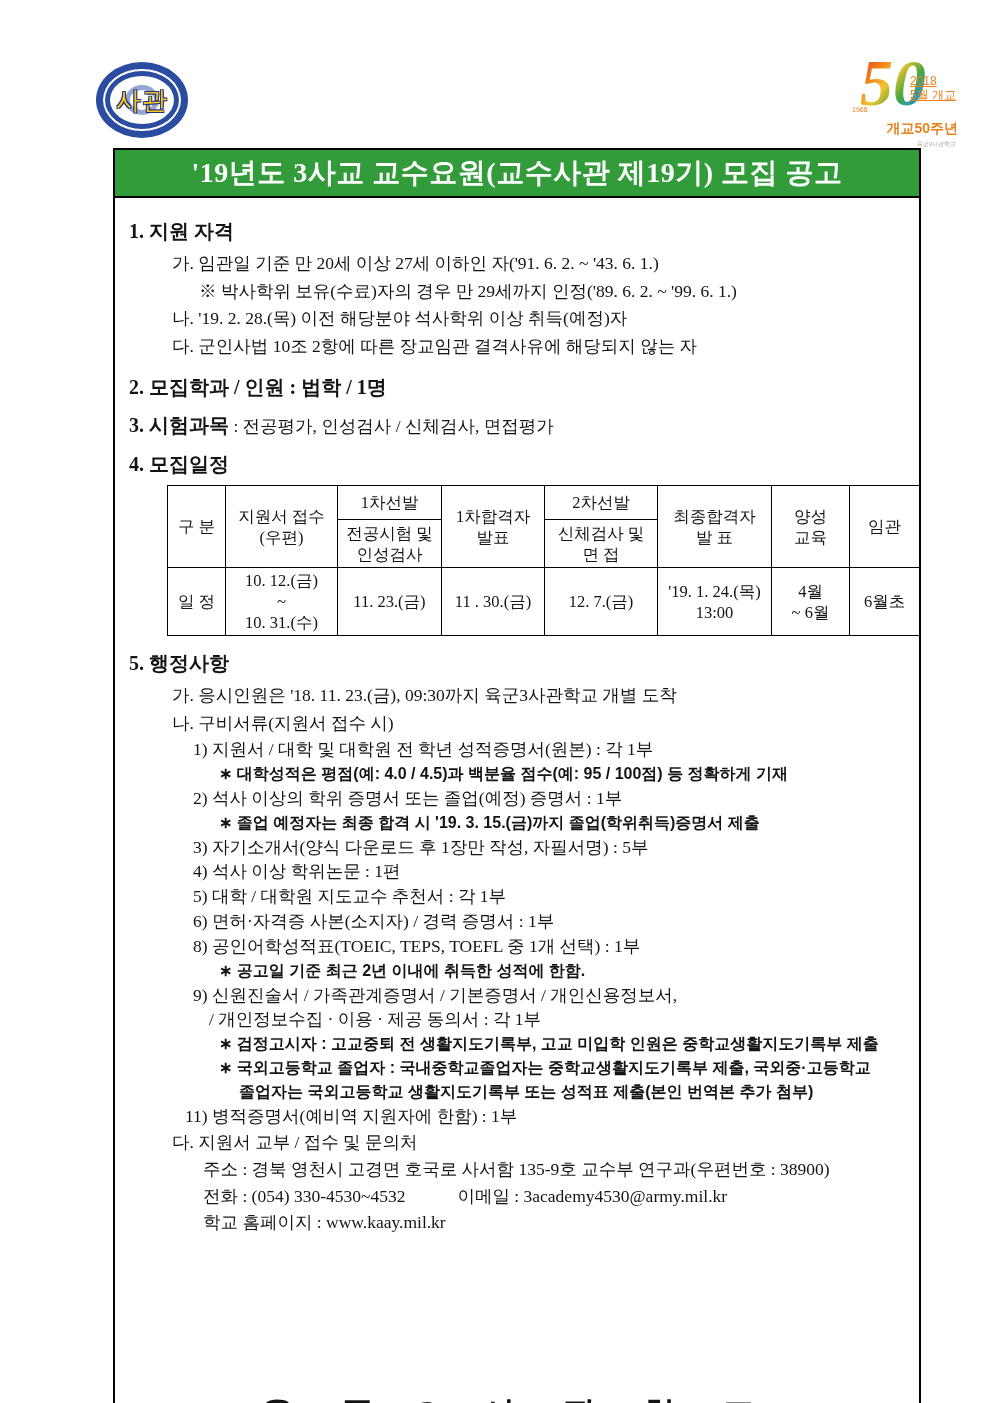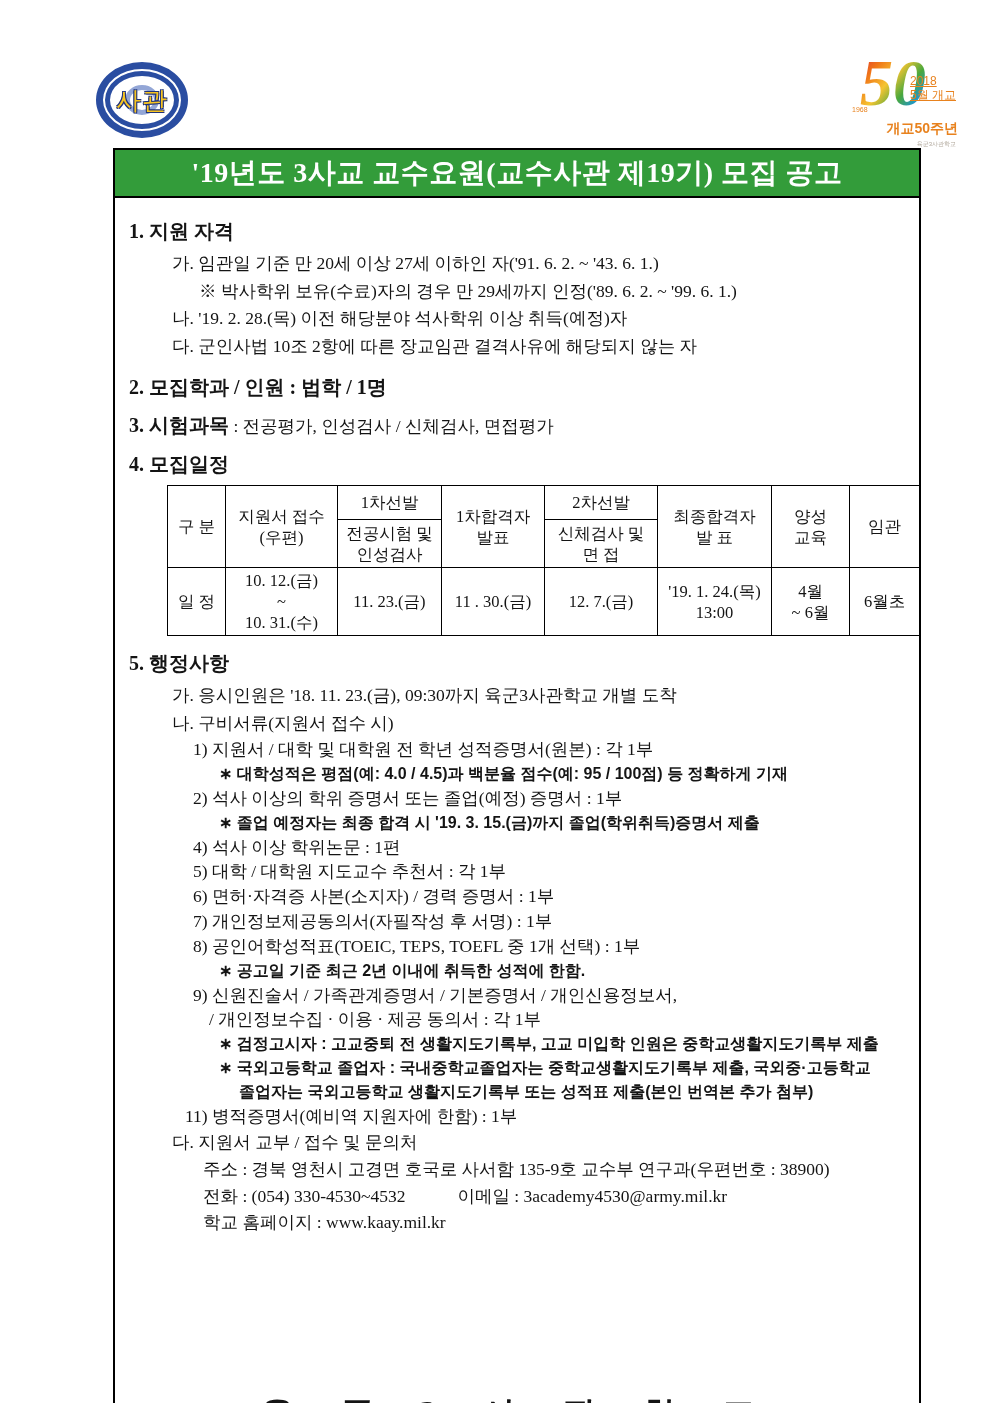--- a/index.html
+++ b/index.html
@@ -156,24 +156,24 @@
         </table>
 
       <div class="sec-heading" style="margin-top:14px;">5. 행정사항</div>
       <div class="ln">가. 응시인원은 '18. 11. 23.(금), 09:30까지 육군3사관학교 개별 도착</div>
       <div class="ln">나. 구비서류(지원서 접수 시)</div>
 
       <div class="item">1) 지원서 / 대학 및 대학원 전 학년 성적증명서(원본) : 각 1부</div>
       <div class="star">∗ 대학성적은 평점(예: 4.0 / 4.5)과 백분율 점수(예: 95 / 100점) 등 정확하게 기재</div>
       <div class="item">2) 석사 이상의 학위 증명서 또는 졸업(예정) 증명서 : 1부</div>
       <div class="star">∗ 졸업 예정자는 최종 합격 시 '19. 3. 15.(금)까지 졸업(학위취득)증명서 제출</div>
+      <div class="item">3) 자기소개서(양식 다운로드 후 1장만 작성, 자필서명)  : 5부</div>
       <div class="item">4) 석사 이상 학위논문 : 1편</div>
       <div class="item">5) 대학 / 대학원 지도교수 추천서 : 각 1부</div>
       <div class="item">6) 면허·자격증 사본(소지자) / 경력 증명서 : 1부</div>
-      <div class="item">7) 개인정보제공동의서(자필작성 후 서명) : 1부</div>
       <div class="item">8) 공인어학성적표(TOEIC, TEPS, TOEFL 중 1개 선택) : 1부</div>
       <div class="star">∗ 공고일 기준 최근 2년 이내에 취득한 성적에 한함.</div>
       <div class="item">9) 신원진술서 / 가족관계증명서 / 기본증명서 / 개인신용정보서,</div>
       <div class="item-cont">/ 개인정보수집 · 이용 · 제공 동의서 : 각 1부</div>
       <div class="star">∗ 검정고시자 : 고교중퇴 전 생활지도기록부, 고교 미입학 인원은 중학교생활지도기록부 제출</div>
       <div class="star">∗ 국외고등학교 졸업자 : 국내중학교졸업자는 중학교생활지도기록부 제출, 국외중·고등학교</div>
       <div class="star-cont">졸업자는 국외고등학교 생활지도기록부 또는 성적표 제출(본인 번역본 추가 첨부)</div>
       <div class="item-w">11) 병적증명서(예비역 지원자에 한함) : 1부</div>
 
       <div class="ln">다. 지원서 교부 / 접수 및 문의처</div>

